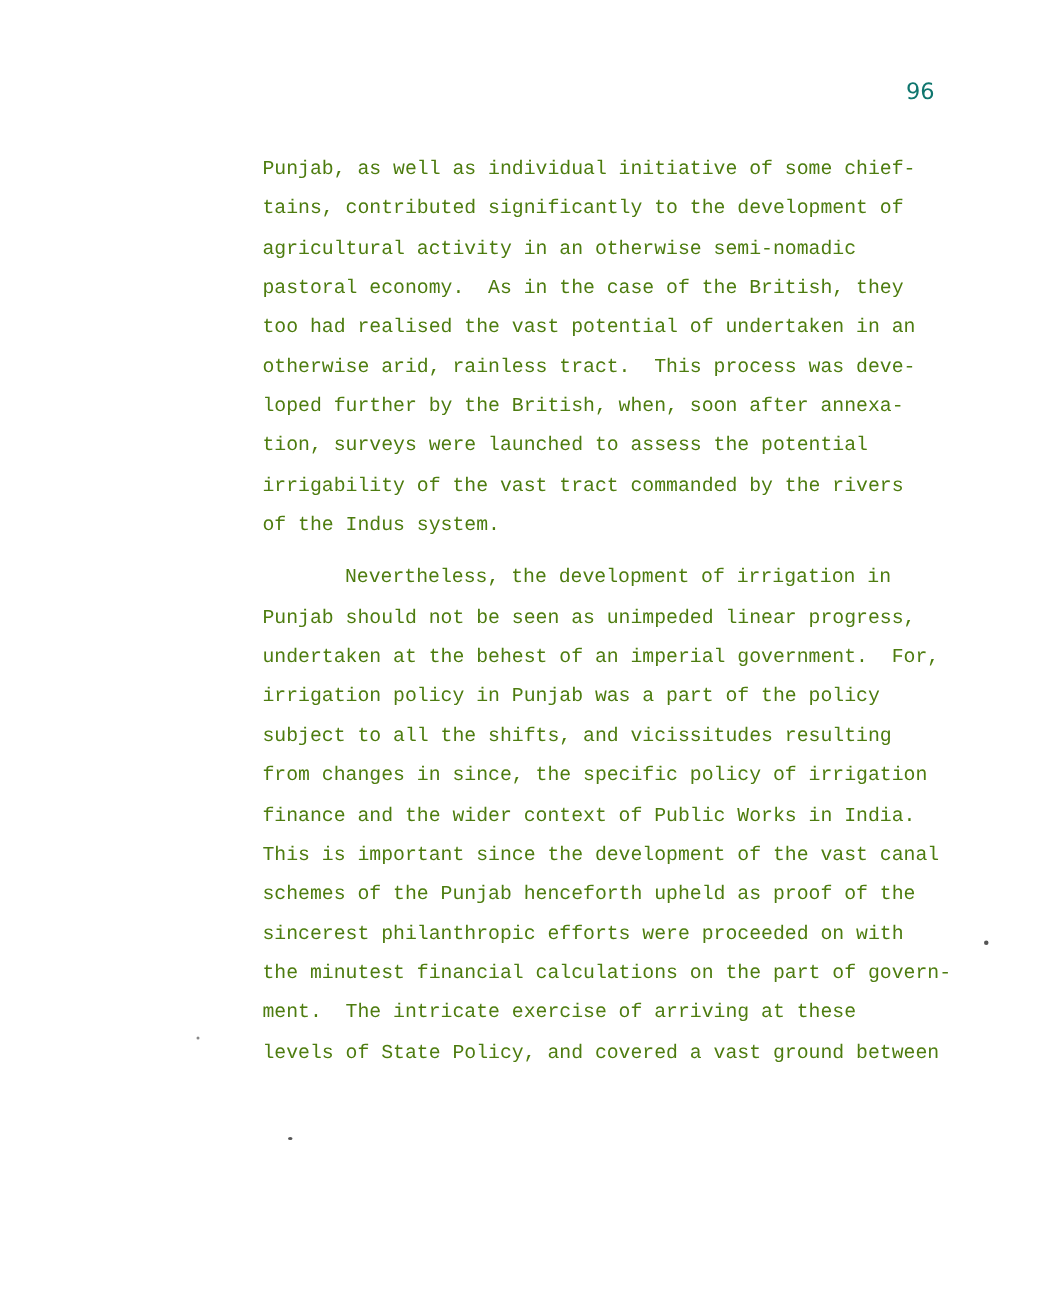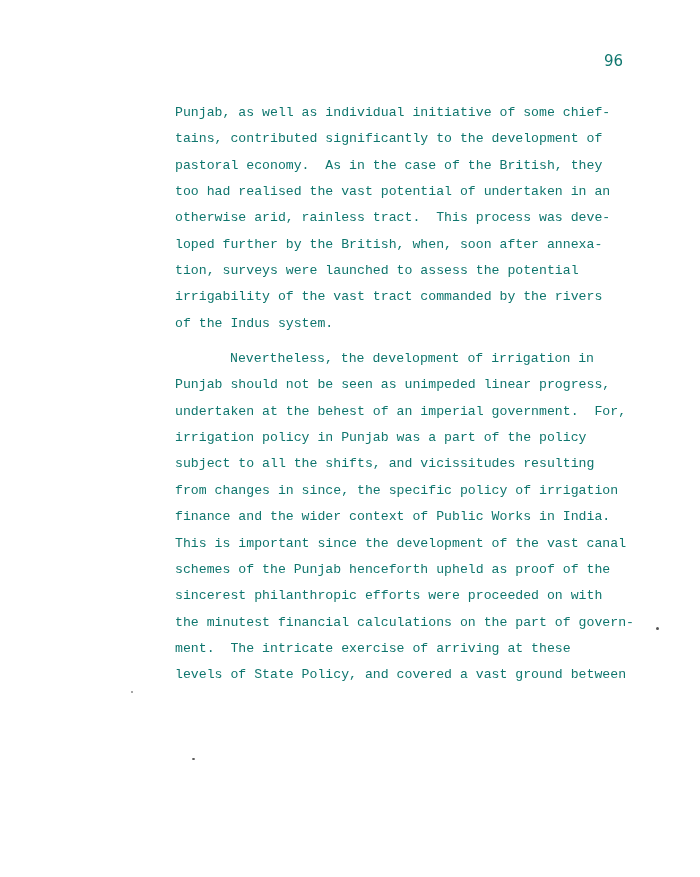--- a/index.html
+++ b/index.html
@@ -30,21 +30,21 @@
       color: #0f766e;
       letter-spacing: 0px;
     }
     .body-text {
       position: absolute;
       left: 175px;
       top: 100px;
       width: 480px;
       font-family: "Liberation Mono", "DejaVu Sans Mono", monospace;
       font-size: 13.2px;
-      color: #0f766e;
+      color: #4d7c0f;
       line-height: 26.35px;
     }
     .line {
       display: block;
       white-space: pre;
       height: 26.35px;
     }
     .para-gap {
       height: 9px;
     }
@@ -62,20 +62,21 @@
 
 <div class="page">
 
   <div class="page-number">96</div>
 
   <div class="body-text">
 
     <div>
       <span class="line">Punjab, as well as individual initiative of some chief-</span>
       <span class="line">tains, contributed significantly to the development of</span>
+      <span class="line">agricultural activity in an otherwise semi-nomadic</span>
       <span class="line">pastoral economy.  As in the case of the British, they</span>
       <span class="line">too had realised the vast potential of undertaken in an</span>
       <span class="line">otherwise arid, rainless tract.  This process was deve-</span>
       <span class="line">loped further by the British, when, soon after annexa-</span>
       <span class="line">tion, surveys were launched to assess the potential</span>
       <span class="line">irrigability of the vast tract commanded by the rivers</span>
       <span class="line">of the Indus system.</span>
     </div>
 
     <div class="para-gap"></div>

